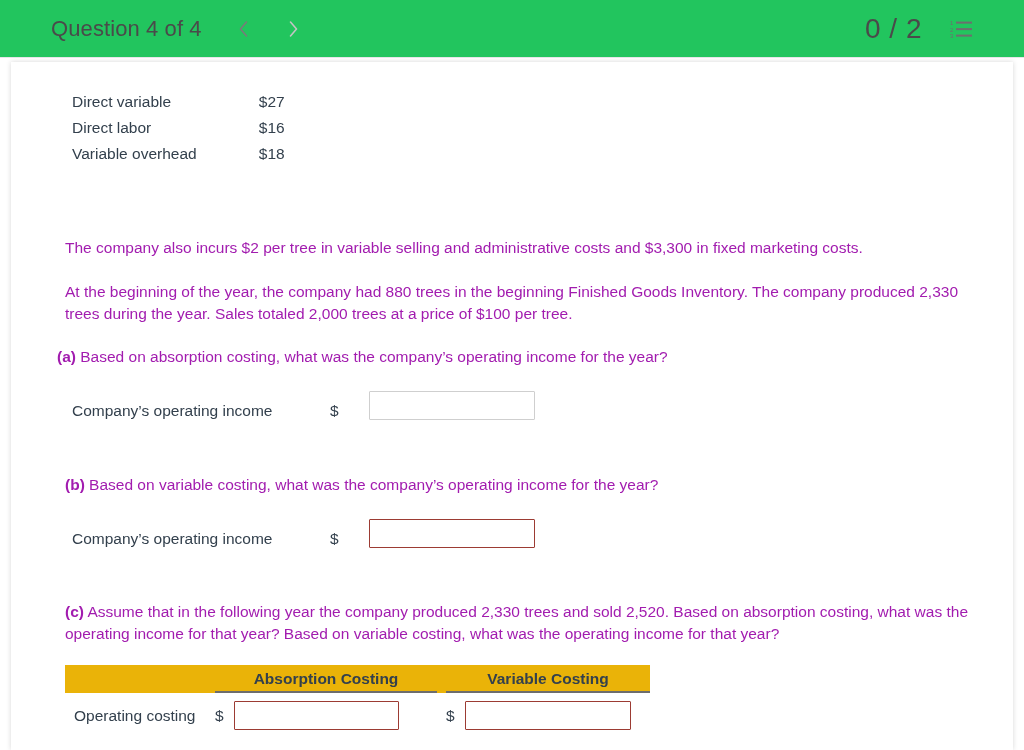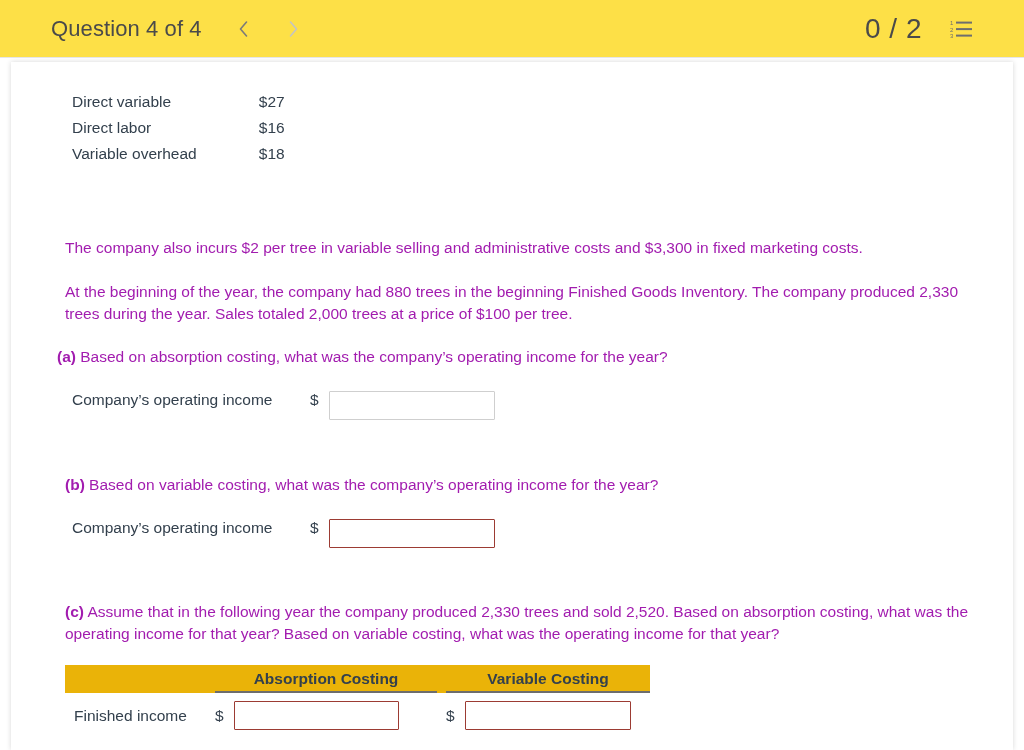--- a/index.html
+++ b/index.html
@@ -17,21 +17,21 @@
     -webkit-font-smoothing: antialiased;
   }
 
   
   .topbar {
     position: absolute;
     top: 0;
     left: 0;
     width: 1024px;
     height: 58px;
-    background: #fde047;
+    background: #22c55e;
     border-bottom: 1px solid #e6e6e8;
     box-sizing: border-box;
     display: flex;
     align-items: center;
   }
   .topbar-title {
     margin-left: 51px;
     font-size: 22px;
     font-weight: 400;
     color: #4a4a4a;
@@ -141,21 +141,22 @@
   .p-costs   { top: 175px; left: 54px; width: 910px; }
   .p-inv     { top: 219px; left: 54px; width: 900px; }
   .q-a       { top: 284px; left: 46px; width: 900px; }
   .q-b       { top: 412px; left: 54px; width: 900px; }
   .q-c       { top: 539px; left: 54px; width: 905px; }
 
   
   .ans-row {
     position: absolute;
     display: flex;
-    align-items: flex-start;
+    align-items: flex-end;
+    gap: 20px;
   }
   .ans-a { top: 329px; left: 61px; }
   .ans-b { top: 457px; left: 61px; }
 
   .ans-label {
     font-size: 15.5px;
     color: #33404d;
     white-space: nowrap;
     width: 238px;
   }
@@ -315,21 +316,21 @@
 
     <div class="para q-c"><b>(c)</b><span> Assume that in the following year the company produced 2,330 trees and sold 2,520. Based on absorption costing, what was the operating income for that year? Based on variable costing, what was the operating income for that year?</span></div>
 
     <div class="cost-table">
       <div class="cth-row">
         <div class="cth-blank"></div>
         <div class="cth cth-abs">Absorption Costing</div>
         <div class="cth cth-var">Variable Costing</div>
       </div>
       <div class="ctb-row">
-        <div class="ctb-label">Finished income</div>
+        <div class="ctb-label">Operating costing</div>
         <div class="ctb-cell abs">
           <span class="dollar">$</span>
           <input class="table-input" type="text" value="" style="">
         </div>
         <div class="ctb-cell var">
           <span class="dollar">$</span>
           <input class="table-input wide" type="text" value="" style="">
         </div>
       </div>
     </div>

